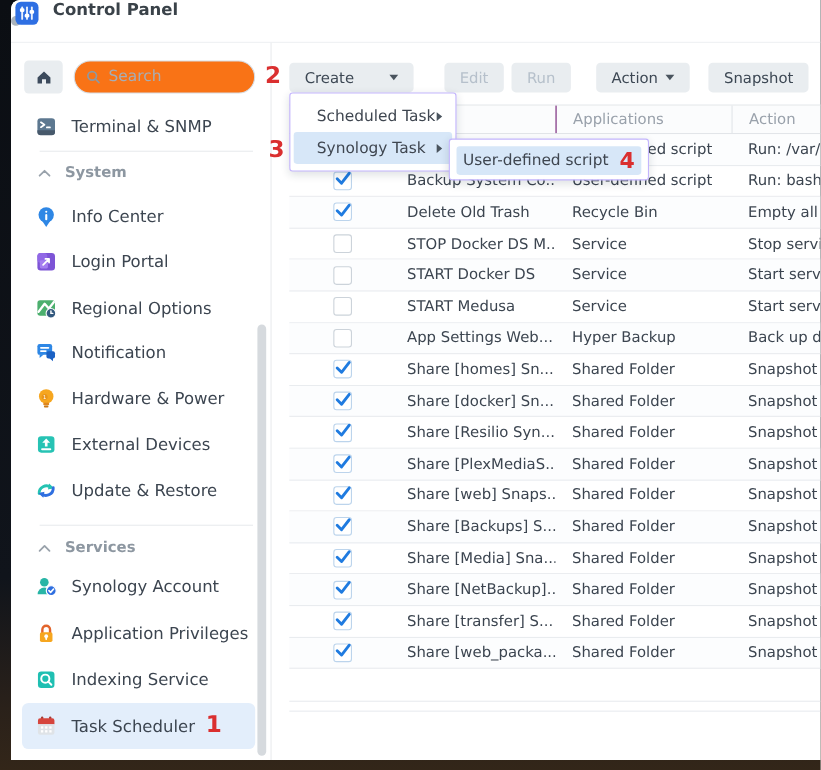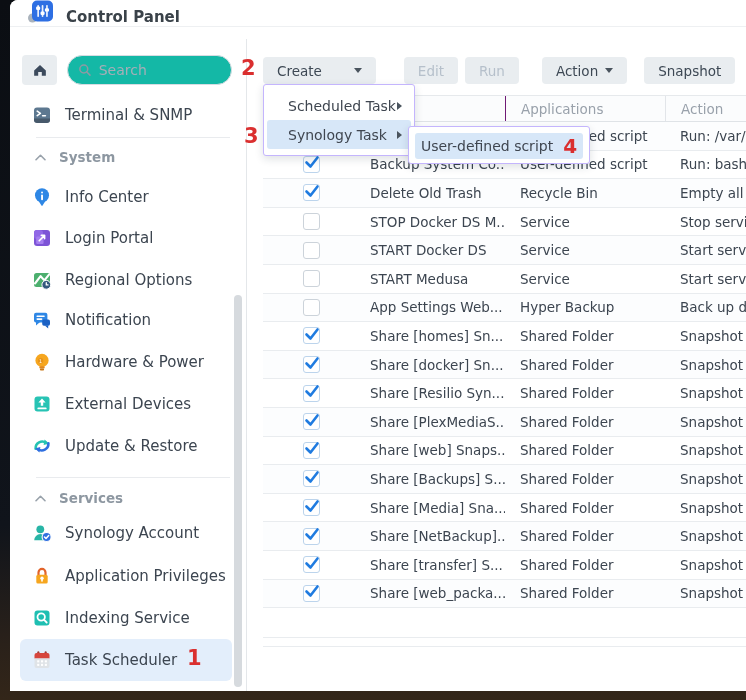--- a/index.html
+++ b/index.html
@@ -5,31 +5,31 @@
   * { margin:0; padding:0; box-sizing:border-box; }
   html,body { width:746px; height:700px; overflow:hidden; }
   body {
     font-family:"DejaVu Sans","Liberation Sans",sans-serif;
     background:linear-gradient(180deg,#0b0e13 0%,#10141b 75%,#2a211a 92%,#332619 100%);
     position:relative; color:#3c4550;
   }
   
   .window { position:absolute; left:10px; top:0; width:736px; height:691px;
     background:#fff; border-top-left-radius:8px; overflow:hidden; }
-  .titlebar { height:27px; display:flex; align-items:flex-end; padding-left:18px;
+  .titlebar { height:39px; display:flex; align-items:flex-start; 
     background:#fff; border-bottom:1px solid #eef0f2; }
   .titlebar .app-title { margin-left:11px; font-size:15px; font-weight:bold; color:#3a4249; }
   
   .sidebar { position:absolute; left:0; top:39px; width:237px; bottom:0; background:#fff;
     border-right:1px solid #e4e7ea; }
   .side-toolbar { position:absolute; top:16px; left:12px; right:14px; display:flex; gap:10px; }
   .home-btn { width:35px; height:30px; background:#e9edf0; border-radius:4px;
     display:flex; align-items:center; justify-content:center; cursor:pointer; }
   .search-box { flex:1; height:30px; border:1px solid #d7dce2; border-radius:15px;
-    display:flex; align-items:center; padding:0 10px; gap:7px; background:#14b8a6; }
+    display:flex; align-items:center; padding:0 10px; gap:7px; background:#f97316; }
   .search-box input { border:none; outline:none; width:100%; font-size:14px; color:#3c4550;
     font-family:"DejaVu Sans","Liberation Sans",sans-serif; background:transparent; }
   .search-box input::placeholder { color:#a6aeb7; }
   .side-item { position:absolute; left:10px; right:14px; height:40px; display:flex;
     align-items:center; gap:13px; padding-left:12px; border-radius:6px; cursor:pointer;
     font-size:15px; color:#3c4550; white-space:nowrap; }
   .side-item.selected { background:#e3eefb; height:42px; }
   .side-section { position:absolute; left:24px; display:flex; align-items:center; gap:12px;
     color:#8d97a1; font-weight:bold; font-size:13.5px; height:20px; cursor:pointer; }
   .side-div { position:absolute; left:26px; right:16px; border-top:1px solid #e9ebee; }

